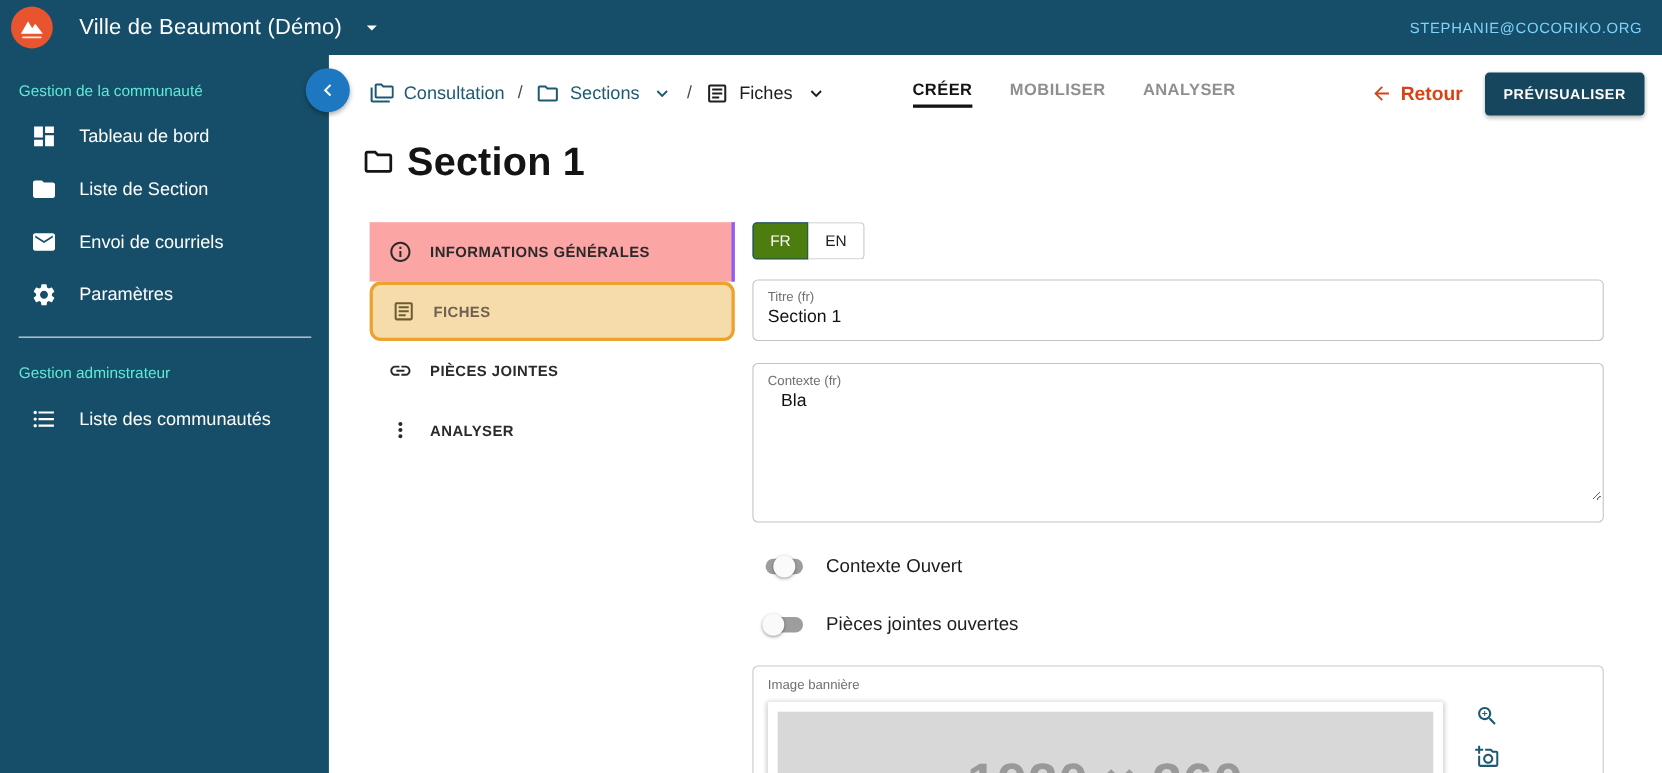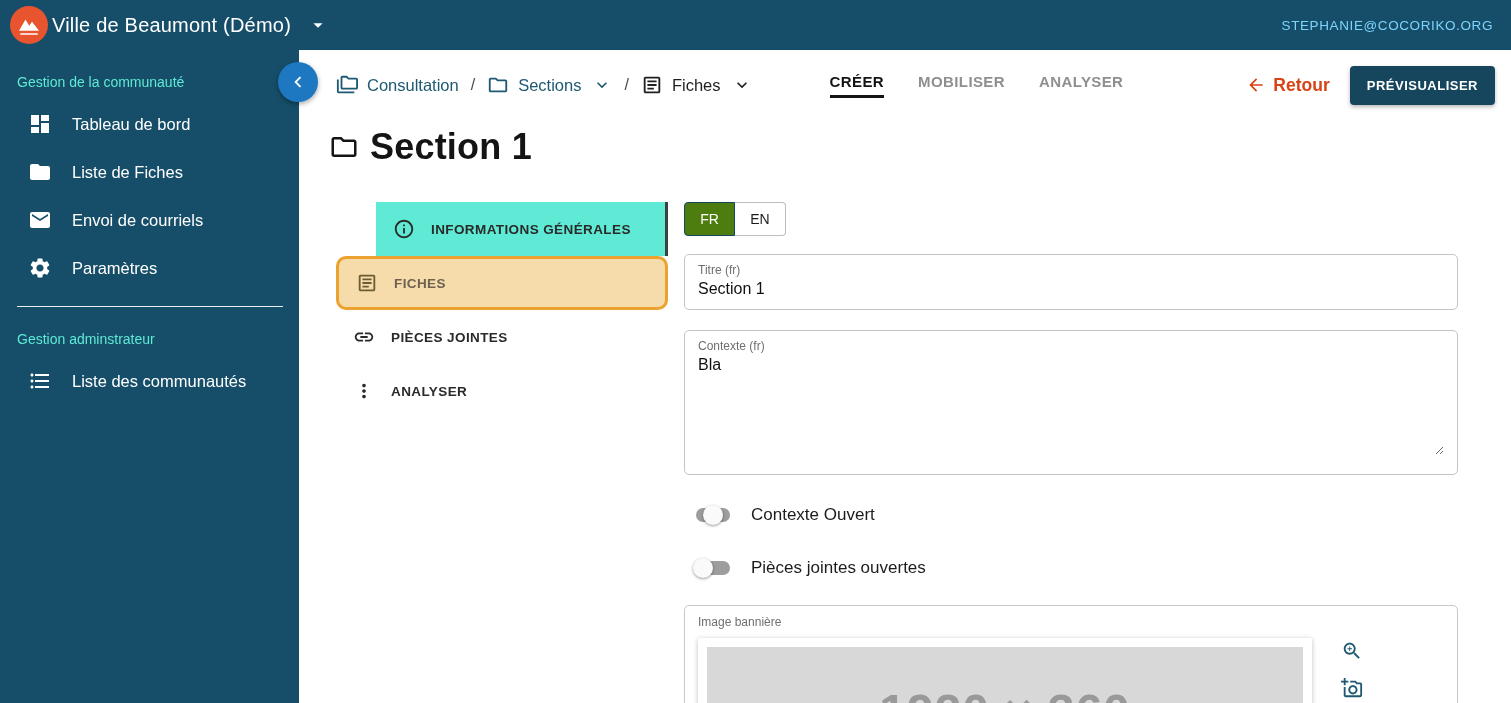--- a/index.html
+++ b/index.html
@@ -5,21 +5,21 @@
   * { margin:0; padding:0; box-sizing:border-box; }
   html,body { width:1511px; height:703px; overflow:hidden;
     font-family:"Liberation Sans", sans-serif; background:#fff; }
 
   
   .app-header { position:absolute; top:0; left:0; width:1511px; height:50px;
     background:#164e69; display:flex; align-items:center; color:#fff; z-index:30; }
   .logo { width:38px; height:38px; border-radius:50%; background:#e8542e;
     margin-left:10px; display:flex; align-items:center; justify-content:center; flex:none; }
   .logo svg { width:30px; height:30px; }
-  .community-name { margin-left:4px; font-size:20px; font-weight:400; letter-spacing:.2px; }
+  .community-name { margin-left:24px; font-size:20px; font-weight:400; letter-spacing:.2px; }
   .community-caret { margin-left:16px; display:flex; cursor:pointer; }
   .header-spacer { flex:1; }
   .user-email { margin-right:18px; font-size:13.5px; letter-spacing:.6px; color:#7dd3fc; }
 
   
   .sidebar { position:absolute; top:50px; left:0; width:299px; height:653px;
     background:#164e69; color:#fff; z-index:20; }
   .side-label { color:#5eead4; font-size:14px; margin:24px 0 10px 17px; }
   .nav-item { height:48px; display:flex; align-items:center; padding-left:28px; cursor:pointer; }
   .nav-item svg { width:24px; height:24px; fill:#fff; flex:none; }
@@ -63,42 +63,42 @@
   .page-title-row svg { width:30px; height:30px; fill:#141414; }
   .page-title { font-size:36px; font-weight:700; color:#141414; letter-spacing:.2px; }
 
   
   .content { display:flex; padding-left:37px; margin-top:34px; }
 
   .side-tabs { width:332px; flex:none; }
   .side-tab { height:54px; display:flex; align-items:center; padding-left:17px;
     font-size:13.5px; font-weight:700; letter-spacing:.4px; color:#2a2a2a; cursor:pointer; }
   .side-tab svg { width:22px; height:22px; fill:#2a2a2a; flex:none; margin-right:16px; }
-  .side-tab.selected { background:#5eead4; border-right:3px solid #404040;margin-left:40px; }
+  .side-tab.selected { background:#fca5a5; border-right:3px solid #8b5cf6; }
   .side-tab.highlight { background:#f6dcab; border:3px solid #eca22e; border-radius:10px;
     color:#6e6152; }
   .side-tab.highlight svg { fill:#6d5c33; }
 
   .form-col { margin-left:16px; width:774px; }
 
   .lang-toggle { display:inline-flex; }
   .lang-btn { width:51px; height:34px; display:flex; align-items:center; justify-content:center;
     font-size:14px; cursor:pointer; }
   .lang-btn.fr { background:#4d7c0f; color:#fff; border:1px solid #16455e;
     border-radius:4px 0 0 4px;text-align:right; }
   .lang-btn.en { background:#fff; color:#1c1c1c; border:1px solid #bdbdbd; border-left:none;
     border-radius:0 4px 4px 0; }
 
   .field { border:1px solid #c4c4c4; border-radius:5px; padding:8px 13px; position:relative; }
   .field-label { font-size:12px; color:#6f6f6f; display:block; }
   .field input { width:100%; border:none; outline:none; font-family:inherit;
     font-size:16px; color:#111; padding:3px 0 6px; background:transparent; }
   .field textarea { width:100%; border:none; outline:none; font-family:inherit;
     font-size:16px; color:#111; padding:3px 0; background:transparent;
-    resize:vertical; height:102px; }
+    resize:vertical; height:102px;margin-left:12px; }
   .field-titre { margin-top:18px; height:56px; }
   .field-contexte { margin-top:20px; height:145px; }
 
   .toggle-row { display:flex; align-items:center; margin-top:27px; height:26px; }
   .switch { position:relative; width:40px; height:24px; margin-left:9px; flex:none; cursor:pointer; }
   .switch .track { position:absolute; left:3px; top:5px; width:34px; height:14px;
     border-radius:7px; background:#9d9d9d; }
   .switch .thumb { position:absolute; top:2px; width:20px; height:20px; border-radius:50%;
     background:#fafafa; box-shadow:0 1px 3px rgba(0,0,0,.4); }
   .switch.mid .thumb { left:10px; }
@@ -143,21 +143,21 @@
   <div class="nav-item">
     <svg viewBox="0 0 24 24">
         <path d="M3 13h8V3H3v10zm0 8h8v-6H3v6zm10 0h8V11h-8v10zm0-18v6h8V3h-8z"></path>
       </svg>
     <span class="nav-label">Tableau de bord</span>
   </div>
   <div class="nav-item">
     <svg viewBox="0 0 24 24">
         <path d="M10 4H4c-1.1 0-1.99.9-1.99 2L2 18c0 1.1.9 2 2 2h16c1.1 0 2-.9 2-2V8c0-1.1-.9-2-2-2h-8l-2-2z"></path>
       </svg>
-    <span class="nav-label">Liste de Fiches</span>
+    <span class="nav-label">Liste de Section</span>
   </div>
   <div class="nav-item">
     <svg viewBox="0 0 24 24">
         <path d="M20 4H4c-1.1 0-1.99.9-1.99 2L2 18c0 1.1.9 2 2 2h16c1.1 0 2-.9 2-2V6c0-1.1-.9-2-2-2zm0 4-8 5-8-5V6l8 5 8-5v2z"></path>
       </svg>
     <span class="nav-label">Envoi de courriels</span>
   </div>
   <div class="nav-item">
     <svg viewBox="0 0 24 24">
         <path d="M19.14 12.94c.04-.3.06-.61.06-.94 0-.32-.02-.64-.07-.94l2.03-1.58c.18-.14.23-.41.12-.61l-1.92-3.32c-.12-.22-.37-.29-.59-.22l-2.39.96c-.5-.38-1.03-.7-1.62-.94l-.36-2.54c-.04-.24-.24-.41-.48-.41h-3.84c-.24 0-.43.17-.47.41l-.36 2.54c-.59.24-1.13.57-1.62.94l-2.39-.96c-.22-.08-.47 0-.59.22L2.74 8.87c-.12.21-.08.47.12.61l2.03 1.58c-.05.3-.09.63-.09.94s.02.64.07.94l-2.03 1.58c-.18.14-.23.41-.12.61l1.92 3.32c.12.22.37.29.59.22l2.39-.96c.5.38 1.03.7 1.62.94l.36 2.54c.05.24.24.41.48.41h3.84c.24 0 .44-.17.47-.41l.36-2.54c.59-.24 1.13-.56 1.62-.94l2.39.96c.22.08.47 0 .59-.22l1.92-3.32c.12-.22.07-.47-.12-.61l-2.01-1.58zM12 15.6c-1.98 0-3.6-1.62-3.6-3.6s1.62-3.6 3.6-3.6 3.6 1.62 3.6 3.6-1.62 3.6-3.6 3.6z"></path>

